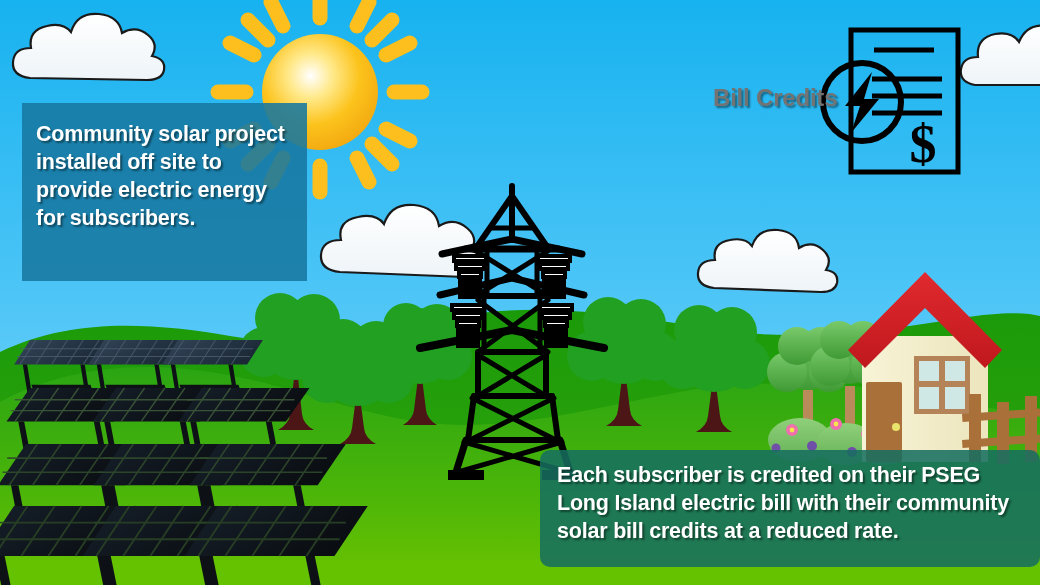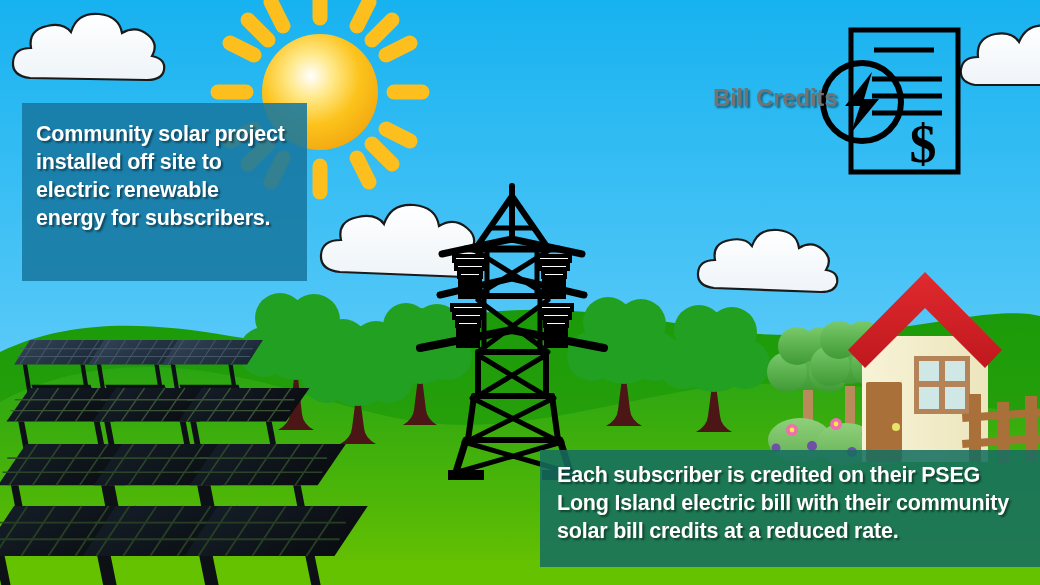--- a/index.html
+++ b/index.html
@@ -44,20 +44,21 @@
     font-size: 21.5px;
   }
   #caption-credits {
     left: 540px;
     top: 450px;
     width: 500px;
     height: 117px;
     background: rgba(22,110,95,0.87);
     padding: 12px 10px 0 17px;
     font-size: 21.5px;
+    border-radius: 10px;
   }
   #label-bill-credits {
     position: absolute;
     left: 713px;
     top: 84px;
     font-size: 24px;
     font-weight: bold;
     color: #737373;
     text-shadow: 2px 2px 2px rgba(0,0,0,0.45);
     letter-spacing: -0.2px;
@@ -507,19 +508,19 @@
         <line x1="872" y1="113" x2="942" y2="113"></line>
       </g>
       <text x="923" y="162" font-family="Liberation Serif, serif" font-size="54" font-weight="bold" fill="#000000" text-anchor="middle">$</text>
       <g>
         <circle cx="862" cy="102" r="39" fill="none" stroke="#000000" stroke-width="6"></circle>
         <path d="M872,72 L845,106 L860,106 L851,133 L879,99 L864,99 Z" fill="#000000"></path>
       </g>
     </g>
   </svg>
 
-  <div class="caption" id="caption-solar">Community solar project installed off site to electric renewable energy for subscribers.</div>
+  <div class="caption" id="caption-solar">Community solar project installed off site to provide electric energy for subscribers.</div>
 
   <div class="caption" id="caption-credits">Each subscriber is credited on their PSEG Long Island electric bill with their community solar bill credits at a reduced rate.</div>
 
   <div id="label-bill-credits">Bill Credits</div>
 
 </div>
 
 </body></html>

